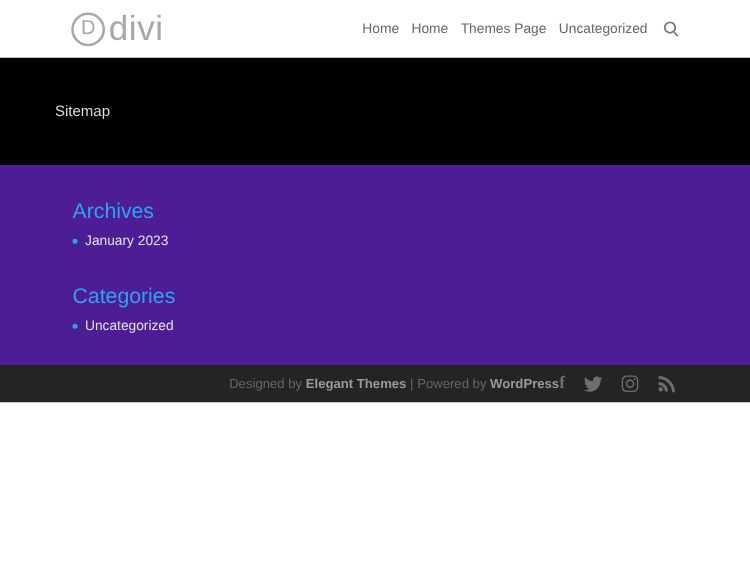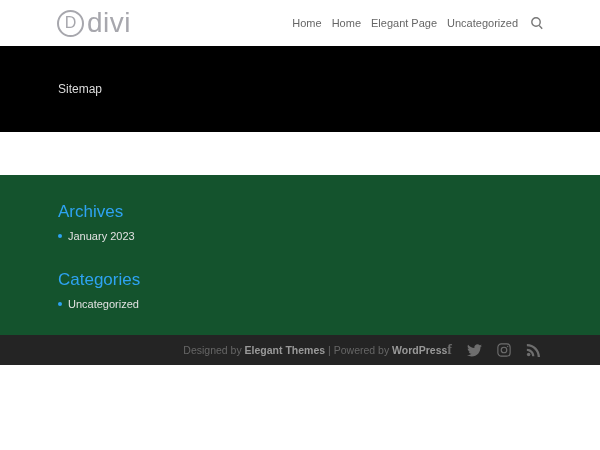--- a/index.html
+++ b/index.html
@@ -41,34 +41,33 @@
     color: #666666;
     text-decoration: none;
     cursor: pointer;
   }
   .search-btn { display: flex; align-items: center; cursor: pointer; margin-left: 2px; }
 
   
   .hero {
     height: 86px;
     background: #000000;
-    padding: 36px 0 0 58px;
+    padding: 36px 0 0 44px;
   }
   .hero-title {
     color: #dcdcdc;
     font-size: 12px;
     font-weight: 500;
   }
 
   
   .widgets {
     height: 160px;
-    background: #14532d;
+    background: #4c1d95;
     padding: 27px 0 0 58px;
-    margin-top: 43px;
   }
   .widget { margin-bottom: 26px; }
   .widget-title {
     color: #2ea3f2;
     font-size: 17px;
     font-weight: 500;
     margin-bottom: 7px;
   }
   .widget-list { list-style: none; }
   .widget-list li {
@@ -122,21 +121,21 @@
 <div class="header">
   <div class="logo">
     <div class="logo-circle">
       <span>D</span>
     </div>
     <span class="logo-text">divi</span>
   </div>
   <nav class="nav">
     <a class="nav-item">Home</a>
     <a class="nav-item">Home</a>
-    <a class="nav-item">Elegant Page</a>
+    <a class="nav-item">Themes Page</a>
     <a class="nav-item">Uncategorized</a>
     <span class="search-btn">
       <svg width="14" height="14" viewBox="0 0 14 14" fill="none" stroke="#777777" stroke-width="1.4">
         <circle cx="6" cy="6" r="4.2"></circle>
         <line x1="9.2" y1="9.6" x2="12.2" y2="12.8"></line>
       </svg>
     </span>
   </nav>
 </div>
 

